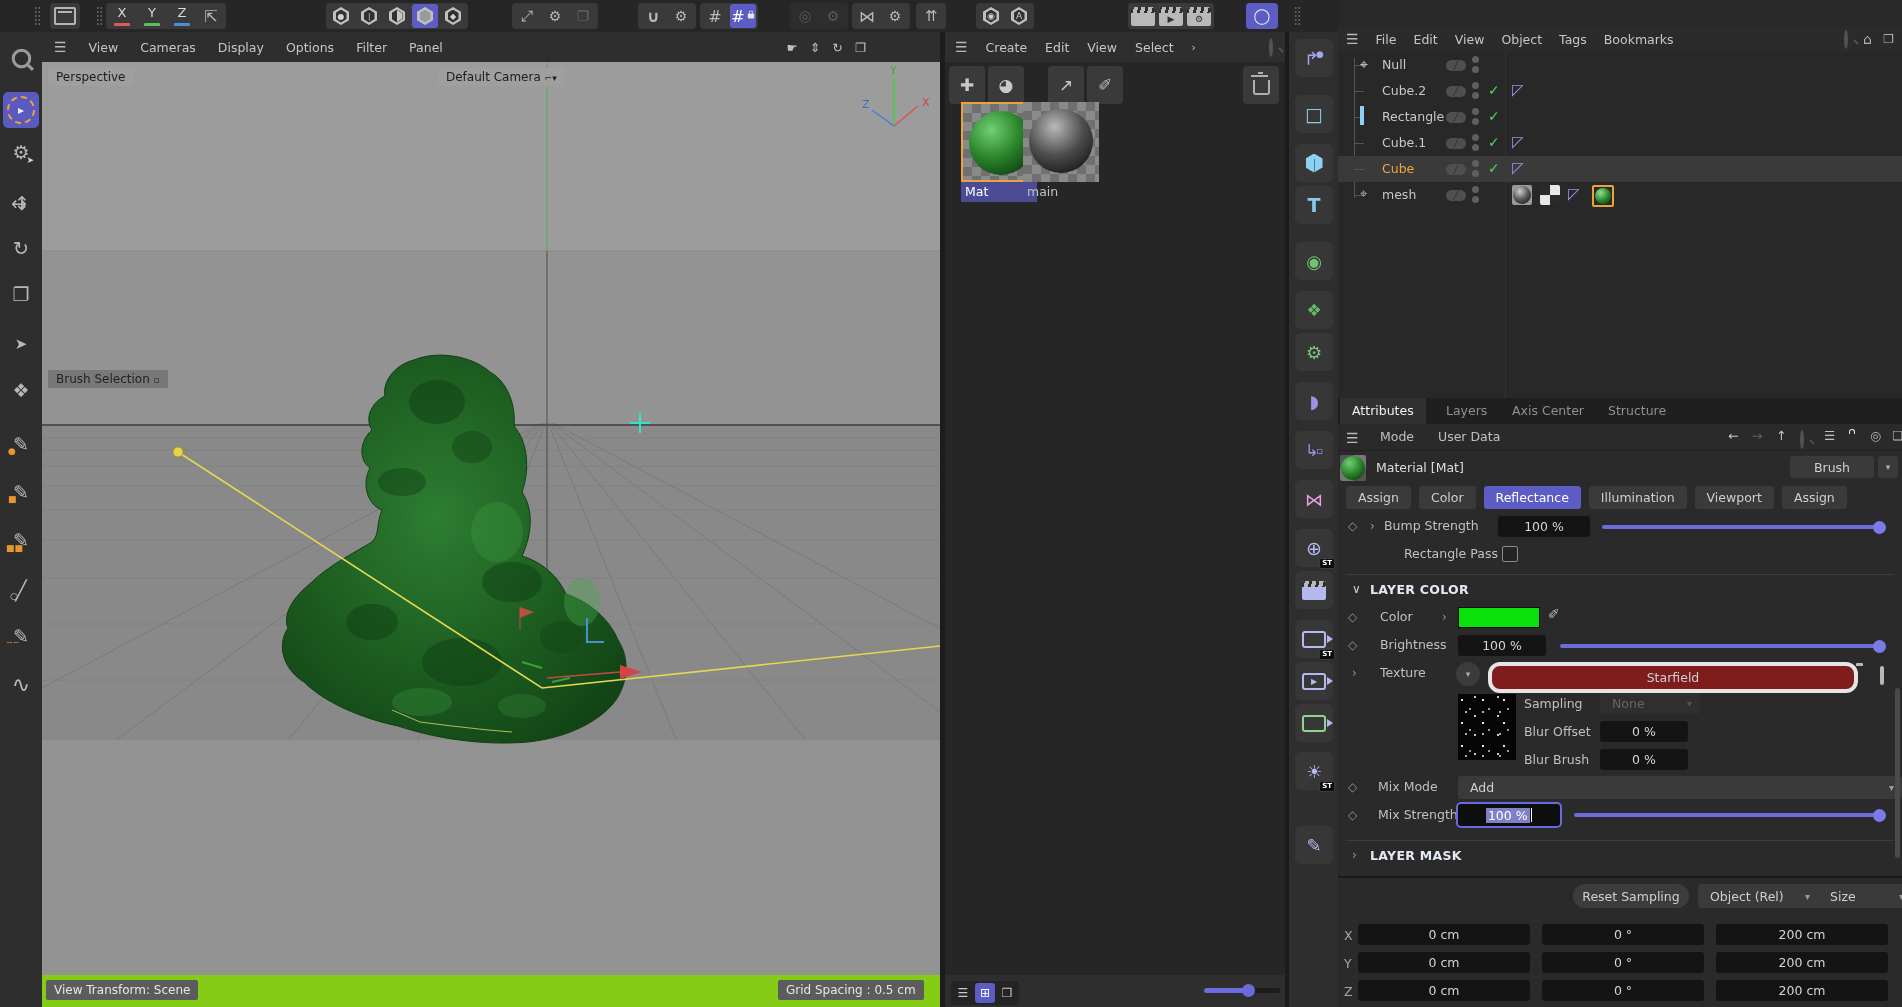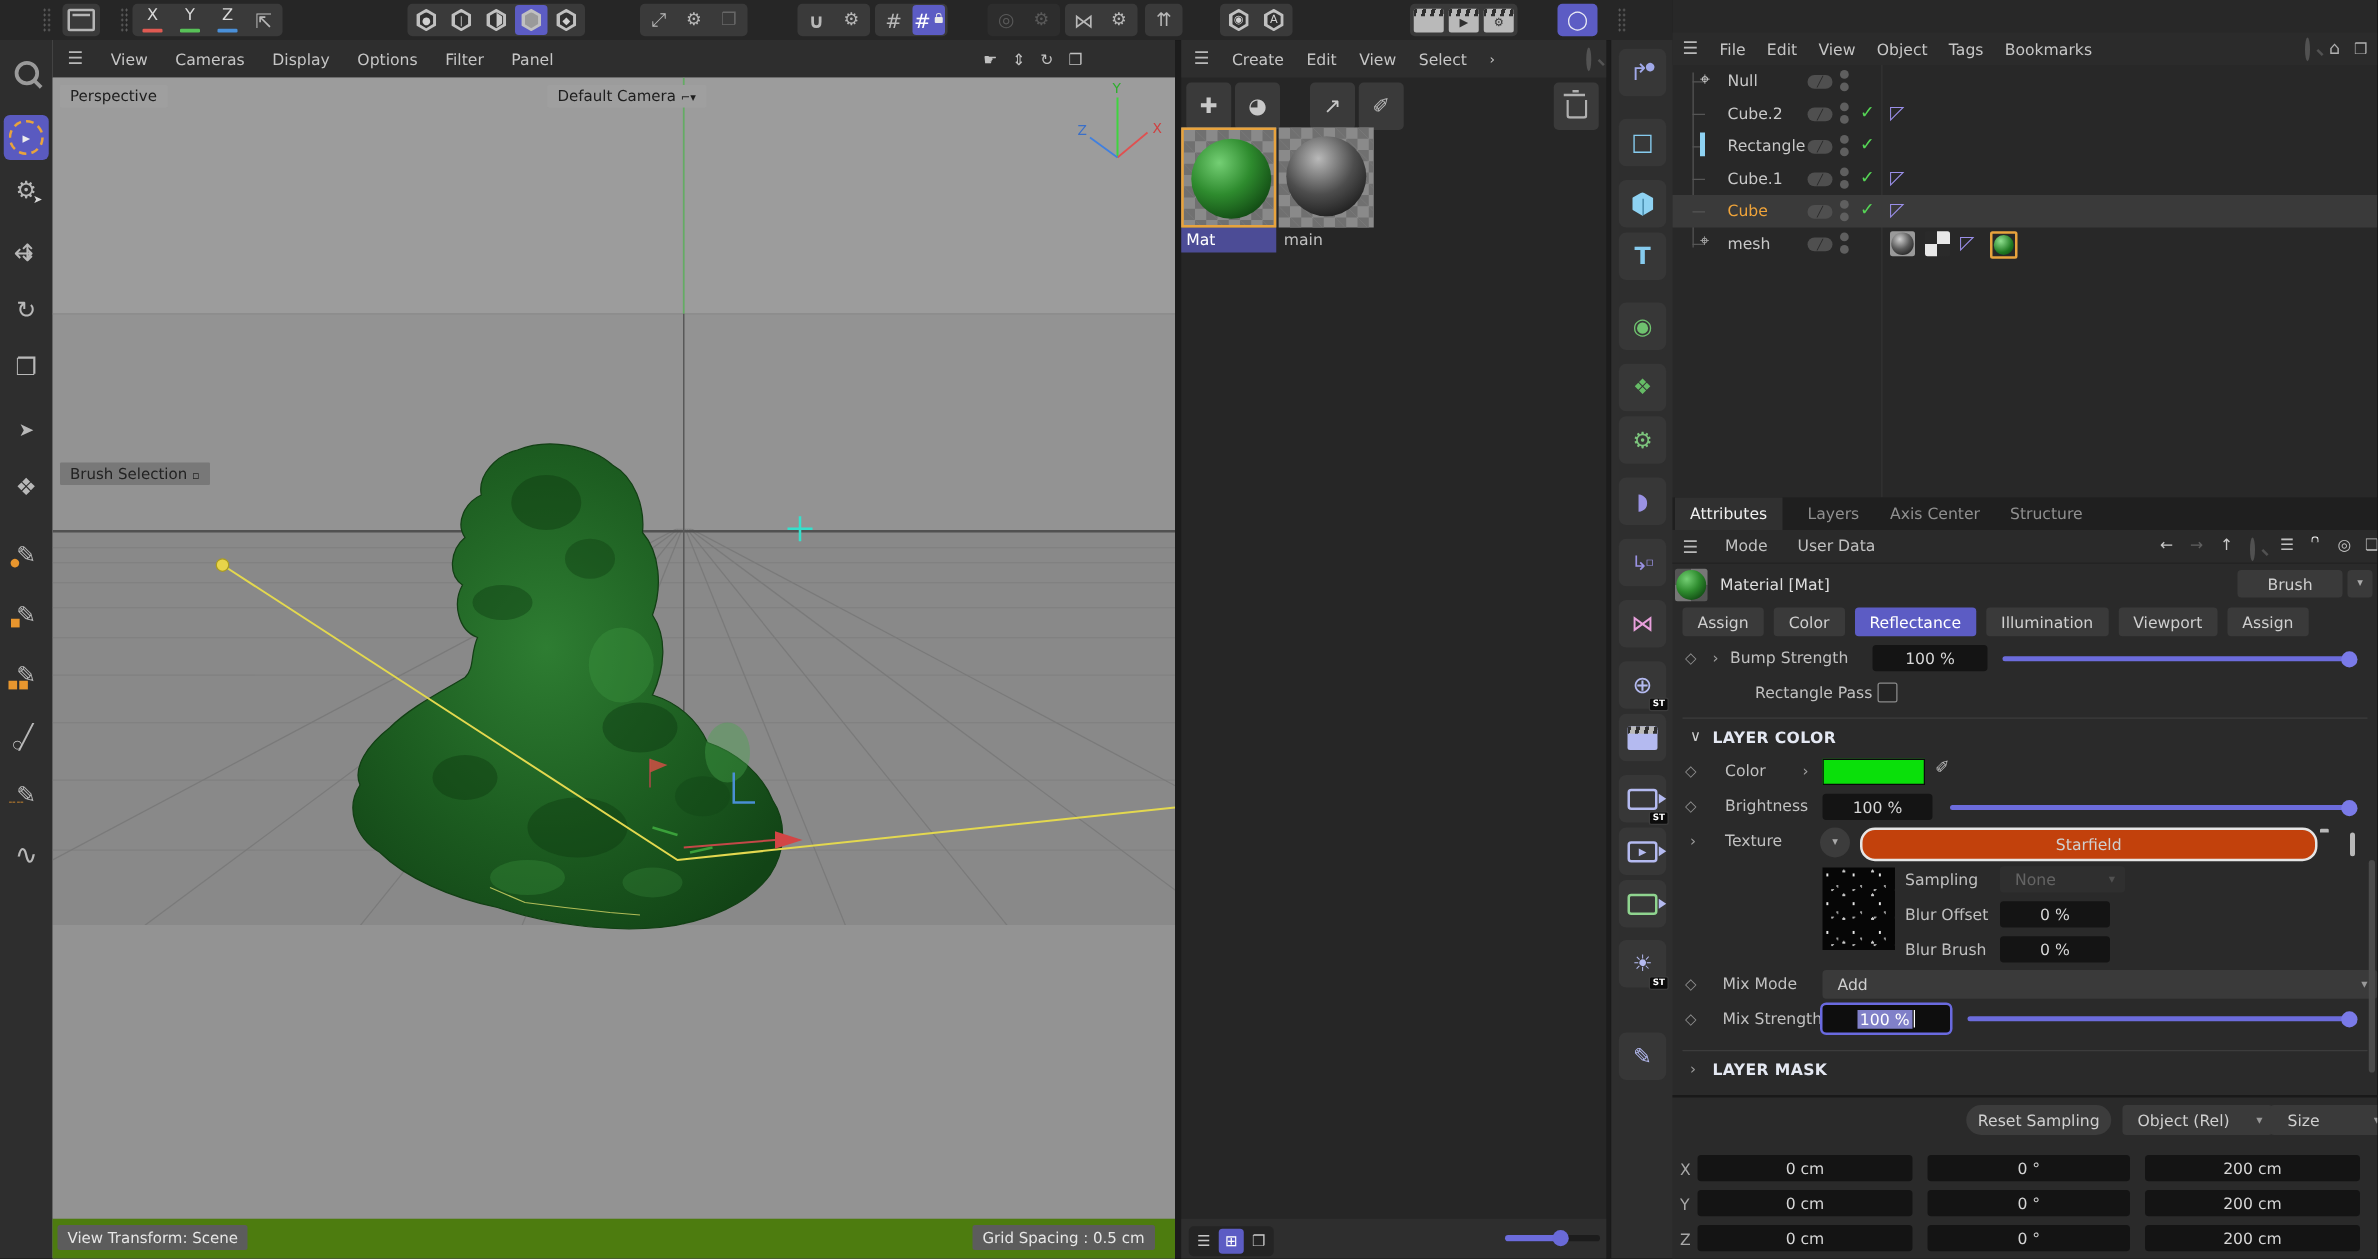--- a/index.html
+++ b/index.html
@@ -40,21 +40,21 @@
   .lt{position:absolute;left:3px;width:36px;height:36px;border-radius:5px;display:flex;align-items:center;justify-content:center;color:#b8b8b8;font-size:19px}
   .lt.sel{background:#5a5ac0}
   .dashc{width:24px;height:24px;border:2px dashed #e8a33d;border-radius:50%;display:flex;align-items:center;justify-content:center;color:#ececec;font-size:12px}
   .acc{position:absolute;font-size:9px;color:#e8962e}
   
   #viewport{left:42px;top:32px;width:898px;height:975px;background:#8e8e8e}
   #vmenu{position:absolute;left:0;top:0;width:898px;height:30px;background:#2e2e2e;display:flex;align-items:center;gap:22px;padding-left:12px;box-sizing:border-box}
   .mi{color:#c6c6c6;cursor:default}
   .chip{position:absolute;background:#9f9f9f;color:#1d1d1d;padding:2px 8px;font-size:12px;border-radius:1px}
   .chipd{position:absolute;background:#5c5c5c;color:#e6e6e6;padding:3px 8px;font-size:12px;border-radius:2px}
-  #vstatus{position:absolute;left:0;top:943px;width:898px;height:32px;background:#4d7c0f}
+  #vstatus{position:absolute;left:0;top:943px;width:898px;height:32px;background:#84cc16}
   
   #mats{left:945px;top:32px;width:340px;height:975px;background:#262626}
   #mmenu{position:absolute;left:0;top:0;width:340px;height:30px;background:#2e2e2e;display:flex;align-items:center;gap:18px;padding-left:10px;box-sizing:border-box}
   .mbtn{width:36px;height:38px;background:#3a3a3a;border-radius:4px;display:flex;align-items:center;justify-content:center;color:#c8c8c8;font-size:17px;position:relative}
   .tile{position:absolute;width:76px}
   .thumb{width:76px;height:80px;box-sizing:border-box;
      background-color:#8a8a8a;
      background-image:linear-gradient(45deg,#707070 25%,transparent 25% 75%,#707070 75%),linear-gradient(45deg,#707070 25%,transparent 25% 75%,#707070 75%);
      background-position:0 0,9px 9px;background-size:18px 18px;position:relative}
   .sphere{position:absolute;left:6px;top:7px;width:64px;height:64px;border-radius:50%}
@@ -470,21 +470,21 @@
       <div style="width:18px"></div>
       <div class="mbtn">↗</div>
       <div class="mbtn">
           <span class="ic">✐</span>
         </div>
     </div>
     <div class="mbtn r" style="left:298px;top:34px">
         <span class="trash"></span>
       </div>
 
-    <div class="tile" style="left:0;top:70px">
+    <div class="tile" style="left:16px;top:70px">
       <div class="thumb" style="border:2px solid #e8a33d">
           <div class="sphere green-sphere"></div>
         </div>
       <div class="tlabel" style="background:#4c4c96;color:#fff">Mat</div>
     </div>
     <div class="tile" style="left:78px;top:70px">
       <div class="thumb">
           <div class="sphere gray-sphere"></div>
         </div>
       <div class="tlabel" style="color:#c0c0c0">main</div>
@@ -703,21 +703,21 @@
     <span class="lbl" style="left:210px;top:208px;font-size:14px;color:#b8b8b8">✐</span>
 
     <span class="dia" style="left:10px;top:240px">◇</span>
     <span class="lbl" style="left:42px;top:239px">Brightness</span>
     <div class="vbox" style="left:120px;top:237px;width:88px">100 %</div>
     <div class="sl" style="left:222px;top:246px;width:320px"></div>
 
     <span class="car" style="left:14px;top:268px">›</span>
     <span class="lbl" style="left:42px;top:267px">Texture</span>
     <div class="r" style="left:118px;top:264px;width:24px;height:24px;border-radius:50%;background:#3c3c3c;display:flex;align-items:center;justify-content:center;color:#aaa;font-size:9px">▾</div>
-    <div class="r" style="left:150px;top:264px;width:362px;height:23px;background:#c2410c;border:2px solid #e5e5e5;border-radius:12px;display:flex;align-items:center;justify-content:center;color:#d0d0d0">
+    <div class="r" style="left:150px;top:264px;width:362px;height:23px;background:#7f1d1d;border:4px solid #e5e5e5;border-radius:12px;display:flex;align-items:center;justify-content:center;color:#d0d0d0">
         <span>Starfield</span>
       </div>
     <span class="r" style="left:518px;top:268px"><span class="folderi"></span></span>
     <span class="r" style="left:542px;top:270px"><span class="stacki"></span></span>
 
     <div class="r star" style="left:120px;top:296px;width:58px;height:66px"></div>
     <span class="lbl" style="left:186px;top:298px">Sampling</span>
     <div class="dd dim" style="left:262px;top:295px;width:88px;height:21px;padding-left:12px">
         <span>None</span>
         <span class="arr">▾</span>

